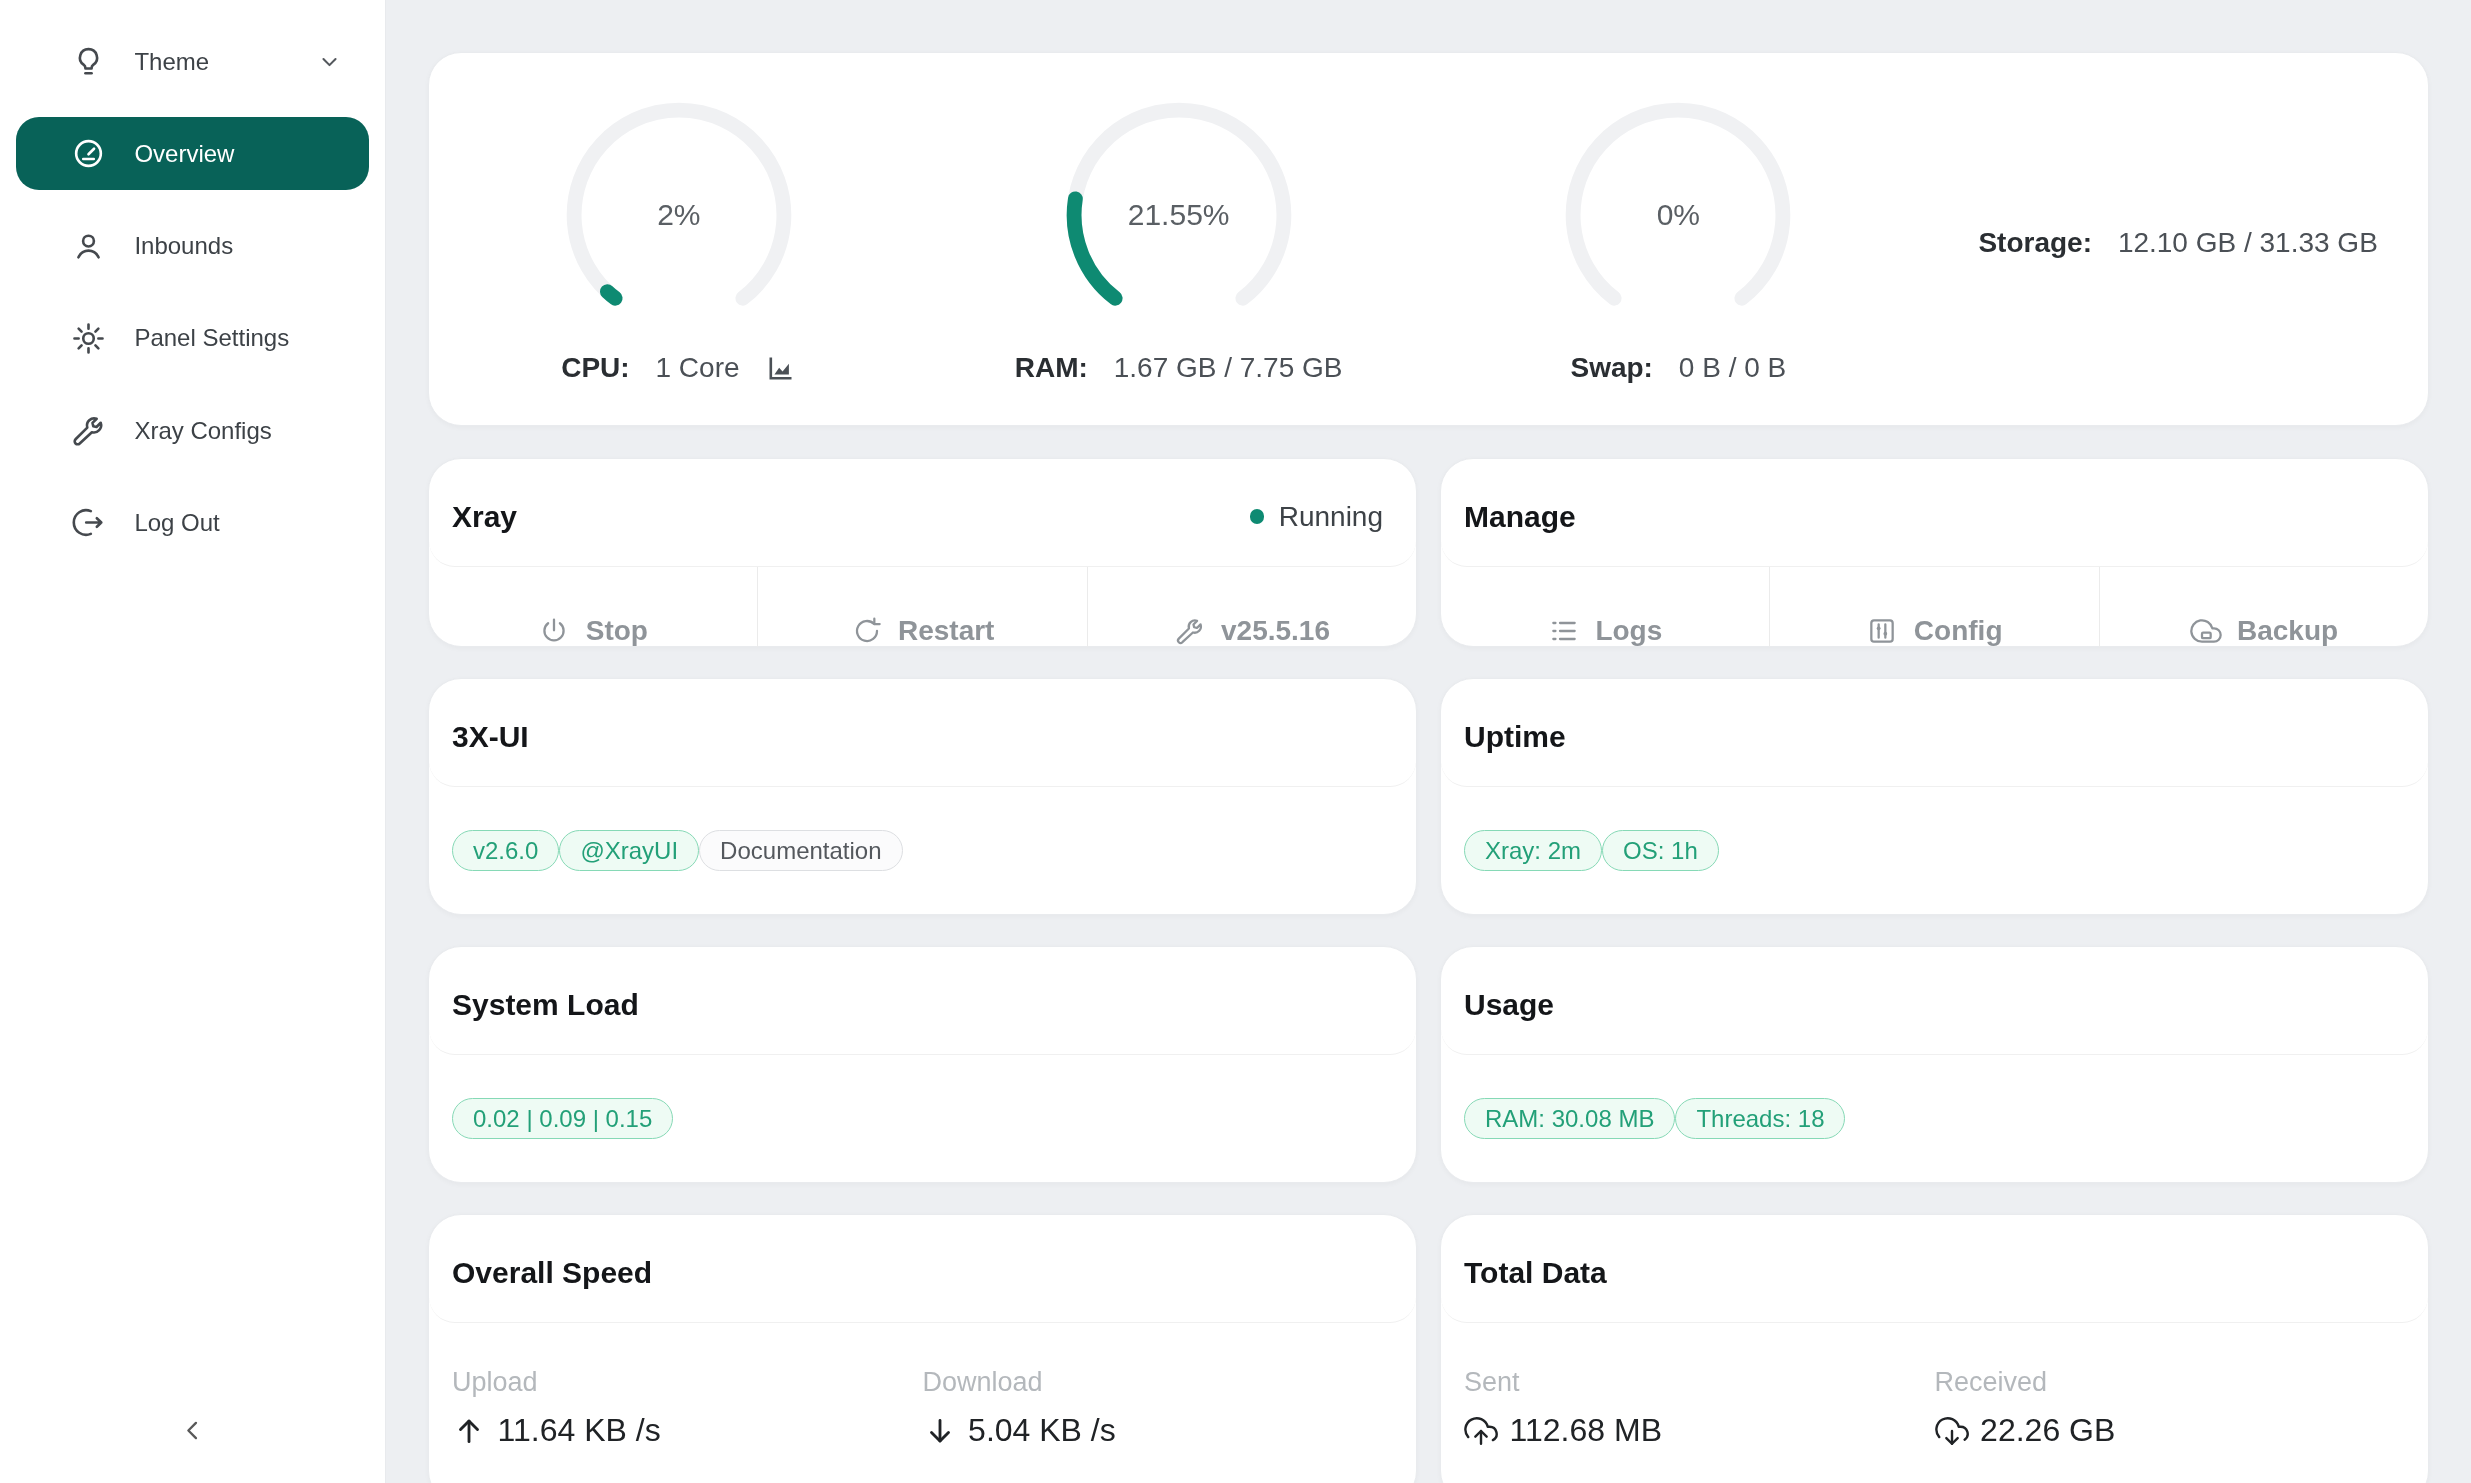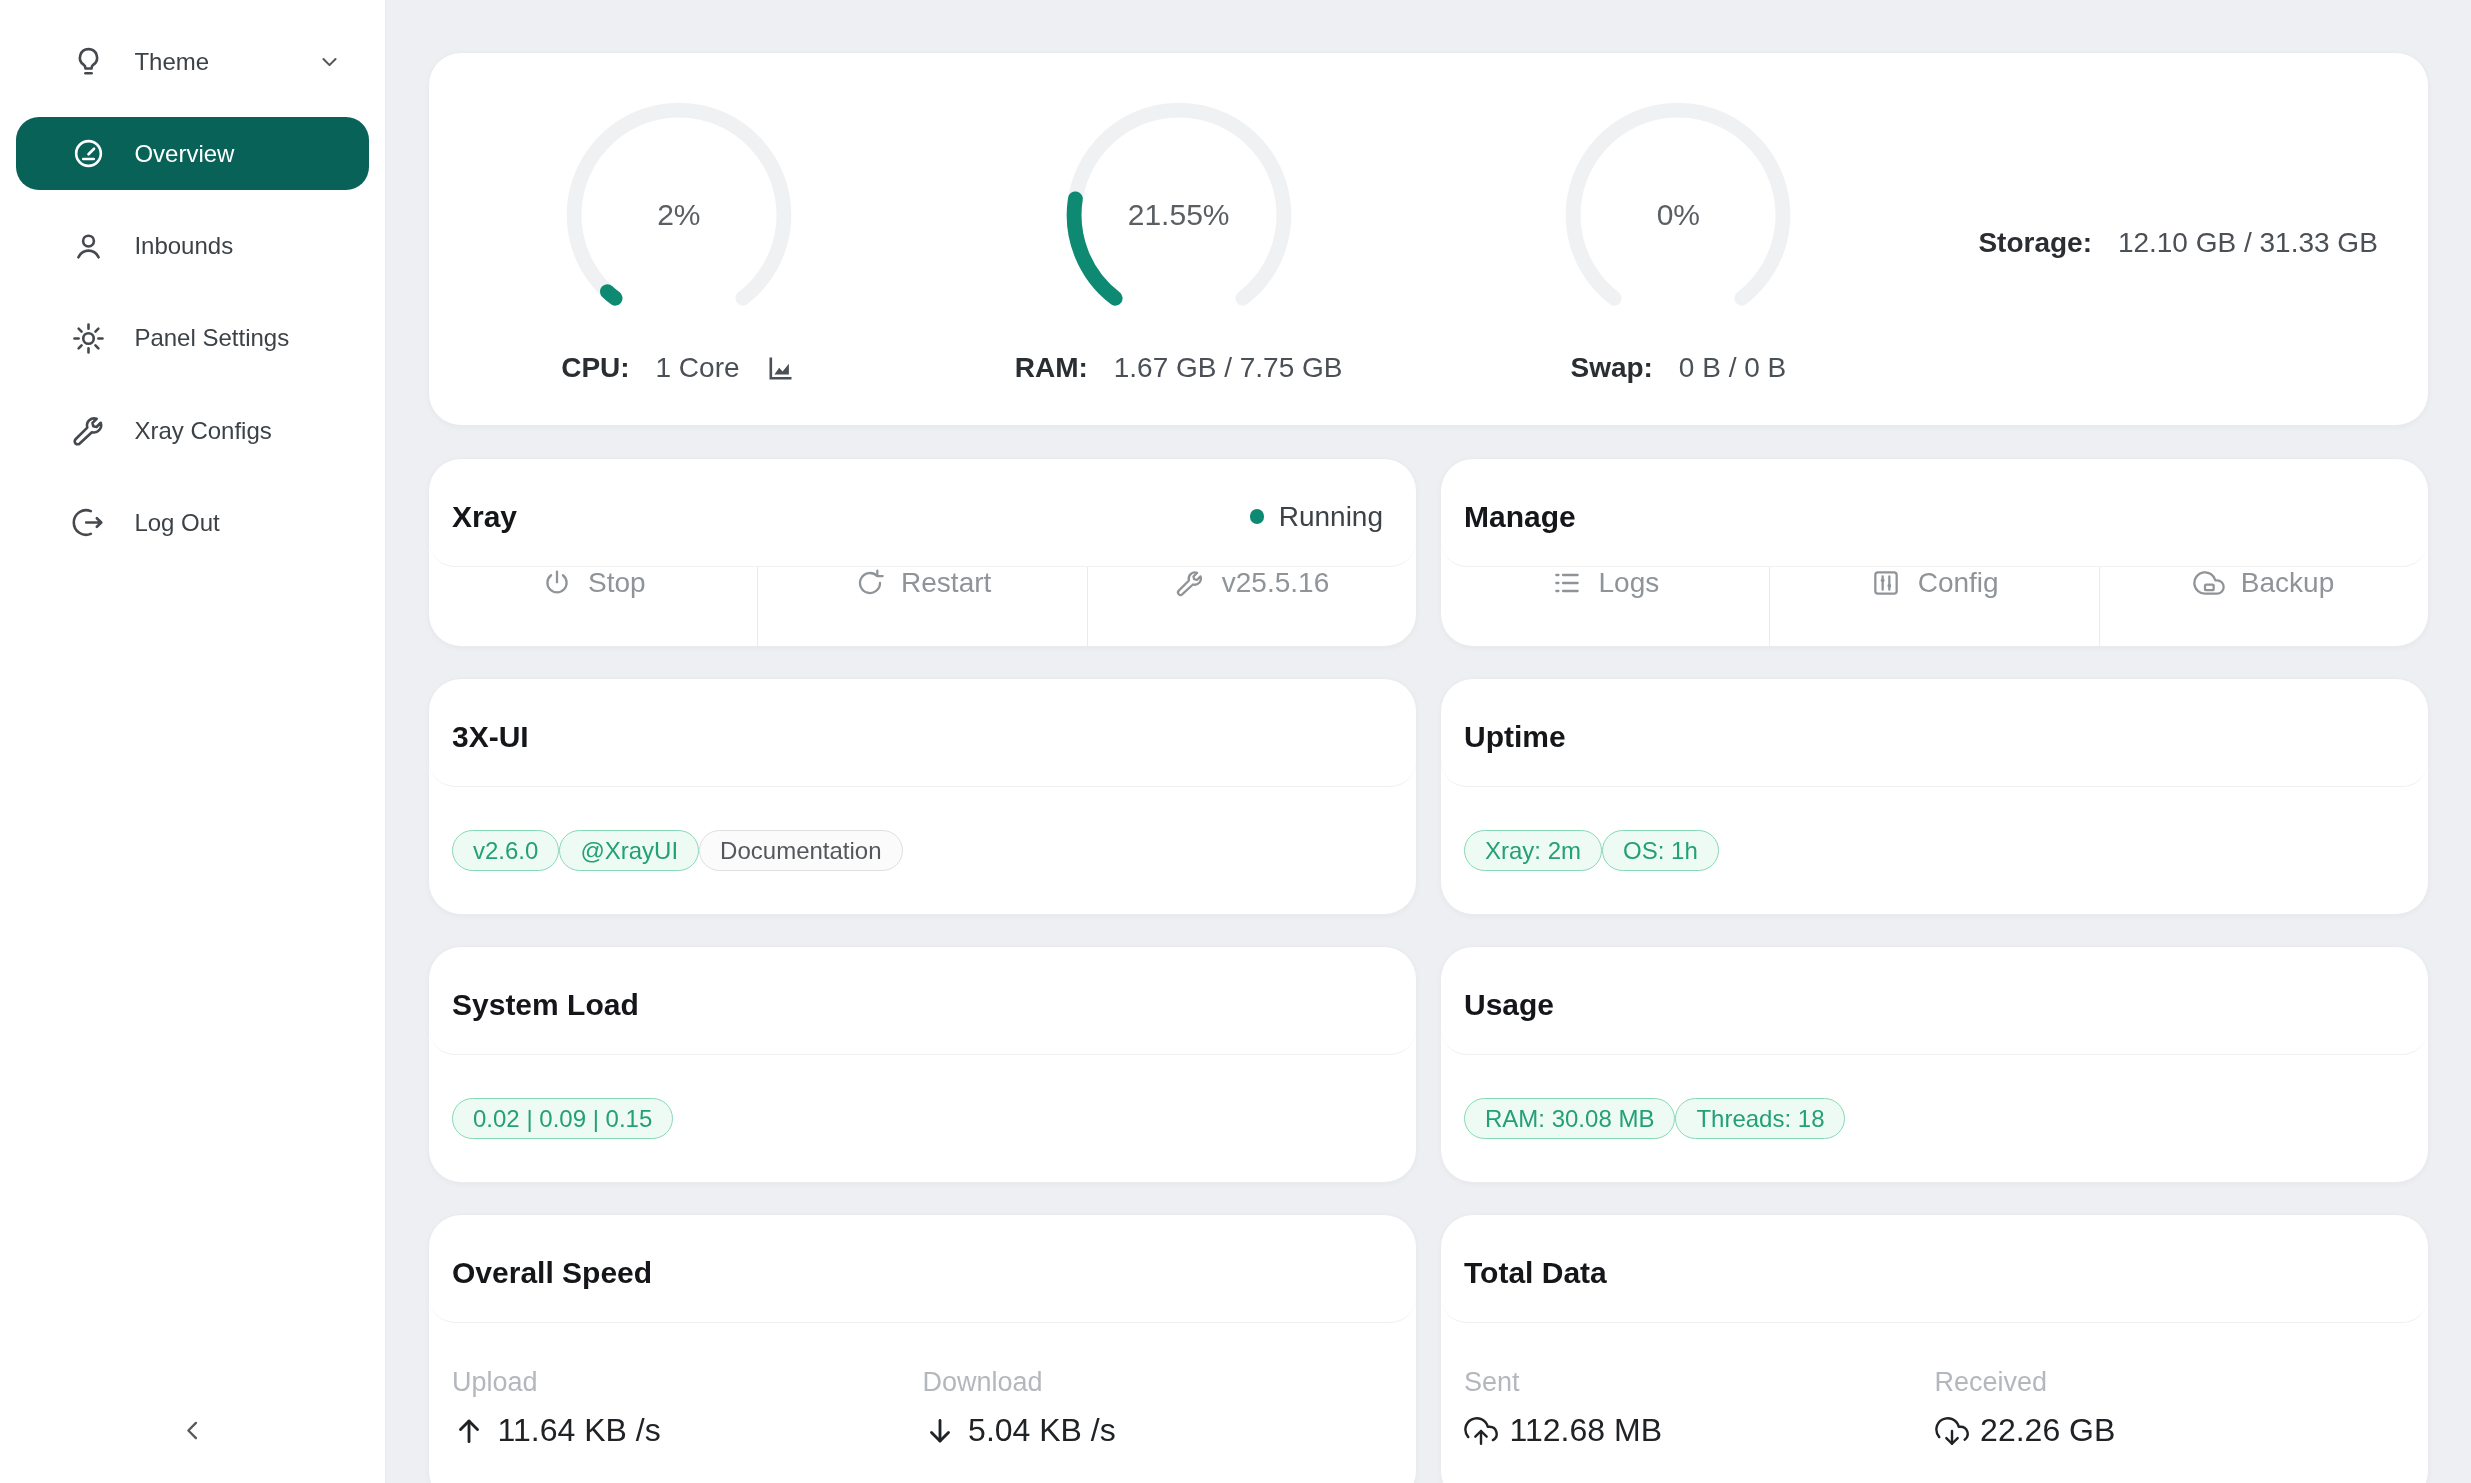--- a/index.html
+++ b/index.html
@@ -49,22 +49,22 @@
   .h-tags { height:237px; }
   .h-stats { height:290px; }
 
   .card-header { height:108px; display:flex; align-items:center; justify-content:space-between;
                  padding:8px 33px 0 23px; border-bottom:1px solid #f0f0f0;border-radius:26px; }
   .card-title { font-size:30px; font-weight:700; color:#141619; }
   .status { display:flex; align-items:center; gap:14.5px; font-size:28px; color:#3d4247; }
   .status-dot { width:14.5px; height:14.5px; border-radius:50%; background:#0e8a72; }
 
   .actions { display:flex; height:80px; align-items:stretch; }
-  .action { flex:1; display:flex; align-items:flex-start; justify-content:center; gap:15.4px;
-            color:#8f9499; font-size:28px; cursor:pointer; position:relative; }
+  .action { flex:1; display:flex; align-items:flex-end; justify-content:center; gap:15.4px;
+            color:#8f9499; font-size:28px; cursor:pointer; position:relative;font-weight:bold; }
   .action + .action { border-left:1px solid #ebebeb; }
   .action-icon { width:32px; height:32px; }
 
   .tags-body { height:127px; display:flex; align-items:center; gap:0; padding:0 23px; }
   .tag { height:41px; display:inline-flex; align-items:center; padding:0 20px;
          border-radius:965px; font-size:24px; white-space:nowrap; }
   .tag.green { color:#23a078; background:#eefbf4; border:1px solid #86d9b6; }
   .tag.default { color:#54585d; background:#fbfbfc; border:1px solid #dddfe2; cursor:pointer; }
   .tag.link { cursor:pointer; }
 

